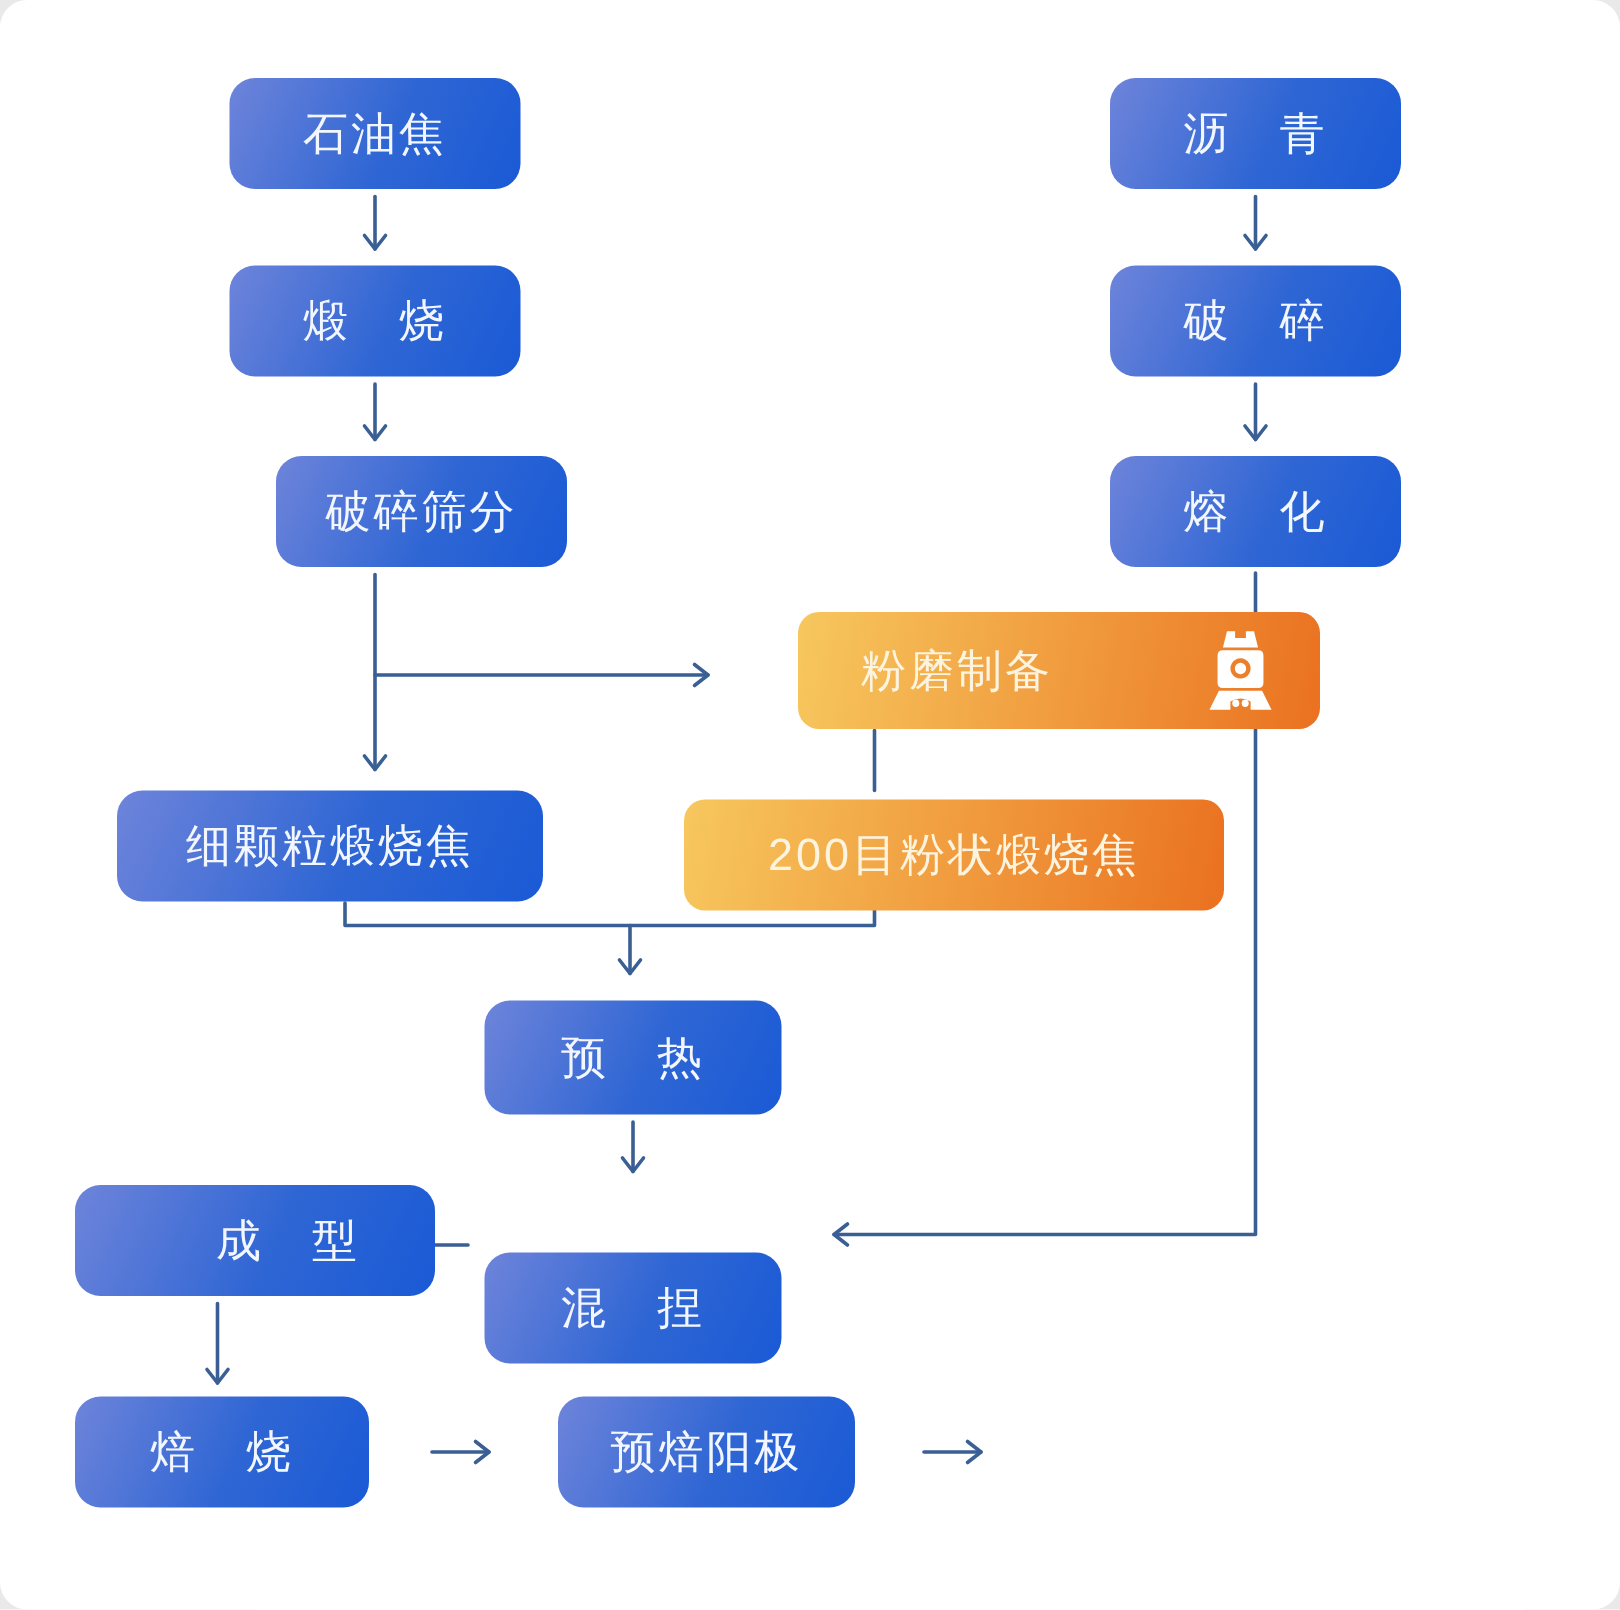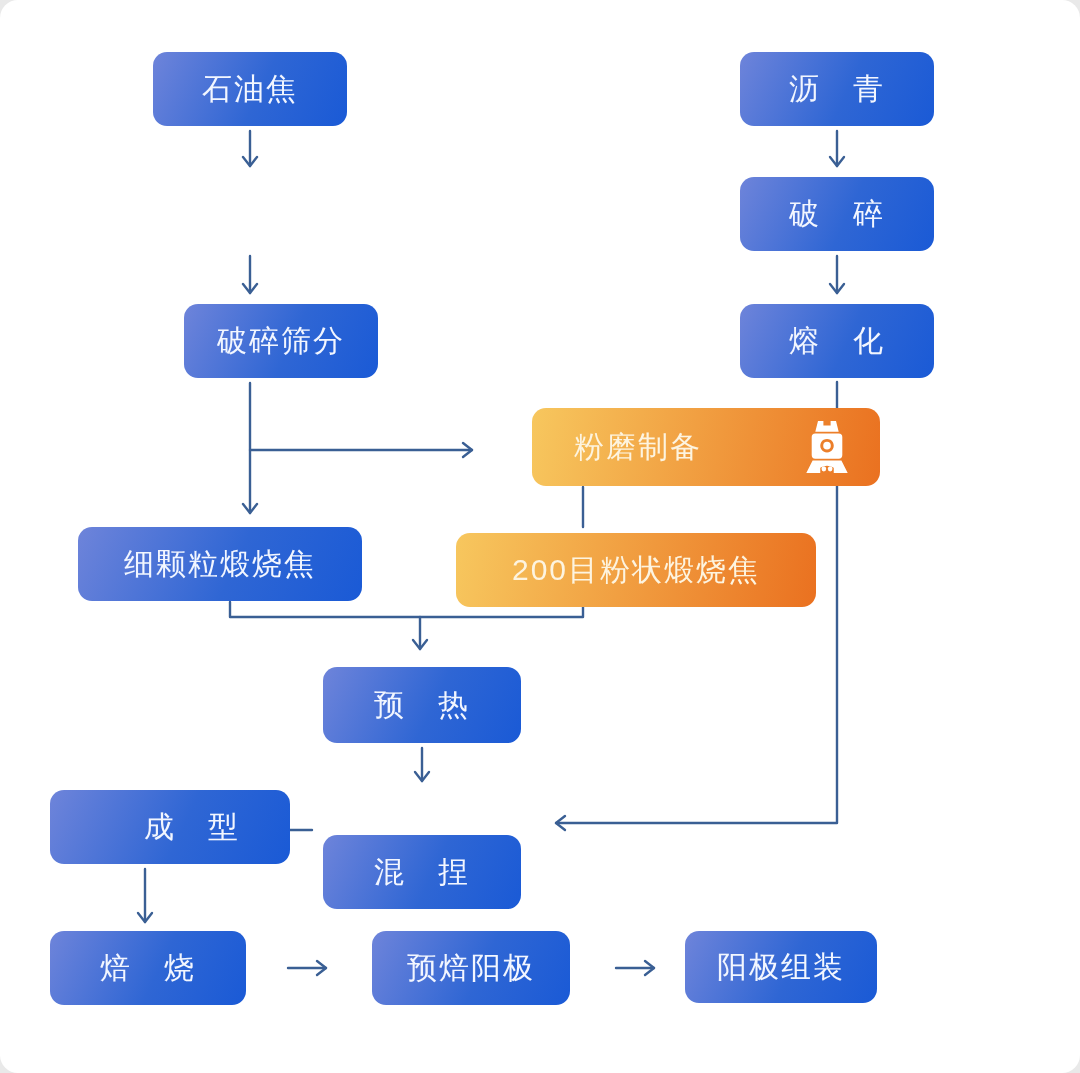--- a/index.html
+++ b/index.html
@@ -36,20 +36,21 @@
     align-items:center;
     justify-content:center;
     font-size:30px;
     font-weight:500;
     letter-spacing:2px;
     white-space:nowrap;
   }
   .node.blue{
     background:linear-gradient(115deg,var(--blue-from,#6e84da) 0%,#2f66d4 55%,var(--blue-to,#1a5ad6) 100%);
     color:var(--text-on-blue,#f2f6ff);
+    border-radius:17px;
   }
   .node.orange{
     background:linear-gradient(100deg,var(--orange-from,#f7c75e) 0%,var(--orange-to,#ea7120) 100%);
     color:var(--text-on-orange,#fdf4e0);
     margin-left:44px;
   }
   .node.with-icon{
     justify-content:space-between;
     padding:0 26px 0 42px;
   }
@@ -91,20 +92,23 @@
 
     <line x1="288" y1="968" x2="326" y2="968" marker-end="url(#ah)"></line>
 
     <line x1="616" y1="968" x2="654" y2="968" marker-end="url(#ah)"></line>
   </svg>
 
   <div class="node blue" style="left:153px;top:52px;width:194px;height:74px;">
     <span>石油焦</span>
   </div>
 
+  <div class="node blue" style="left:153px;top:177px;width:194px;height:74px;">
+    <span>煅　烧</span>
+  </div>
 
   <div class="node blue" style="left:153px;top:304px;width:194px;height:74px;margin-left:31px;">
     <span>破碎筛分</span>
   </div>
 
   <div class="node blue" style="left:740px;top:52px;width:194px;height:74px;">
     <span>沥　青</span>
   </div>
 
   <div class="node blue" style="left:740px;top:177px;width:194px;height:74px;font-family:Liberation Mono, monospace;">
@@ -152,17 +156,14 @@
   </div>
 
   <div class="node blue" style="left:50px;top:931px;width:196px;height:74px;">
     <span>焙　烧</span>
   </div>
 
   <div class="node blue" style="left:372px;top:931px;width:198px;height:74px;">
     <span>预焙阳极</span>
   </div>
 
-  <div class="node blue" style="left:685px;top:931px;width:192px;height:72px;">
-    <span>阳极组装</span>
-  </div>
 
 </div>
 
 </body></html>

